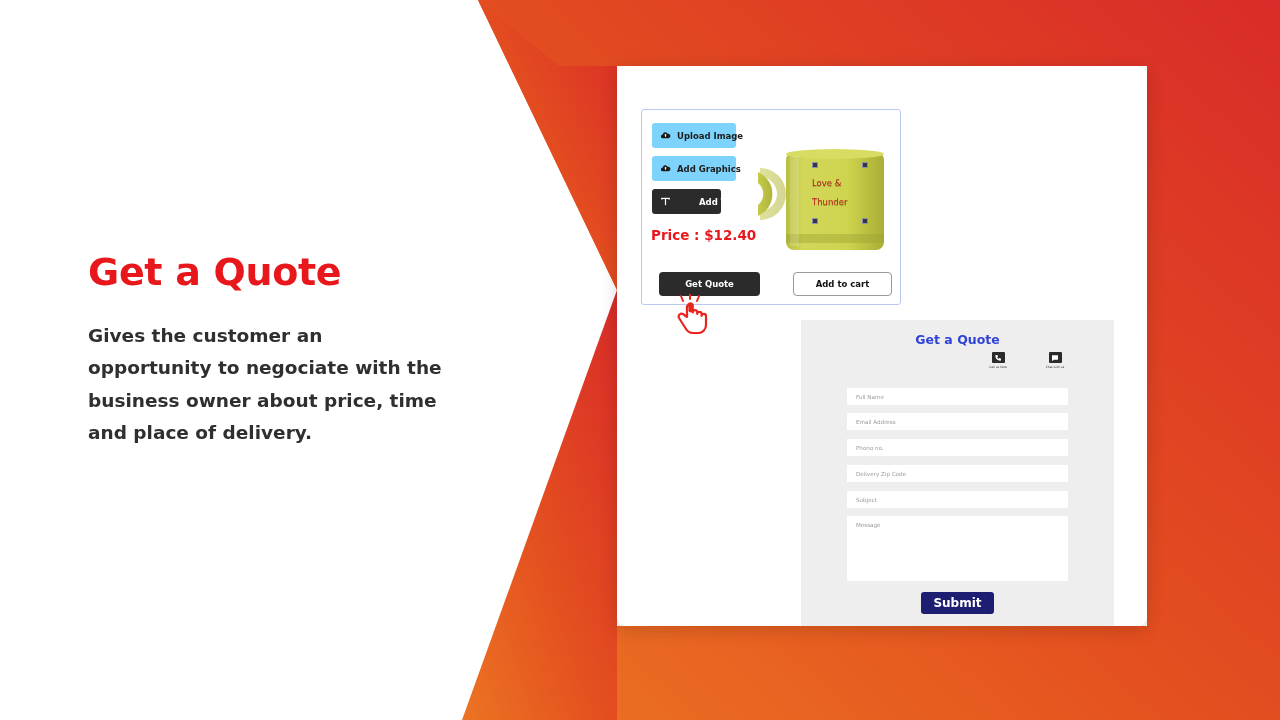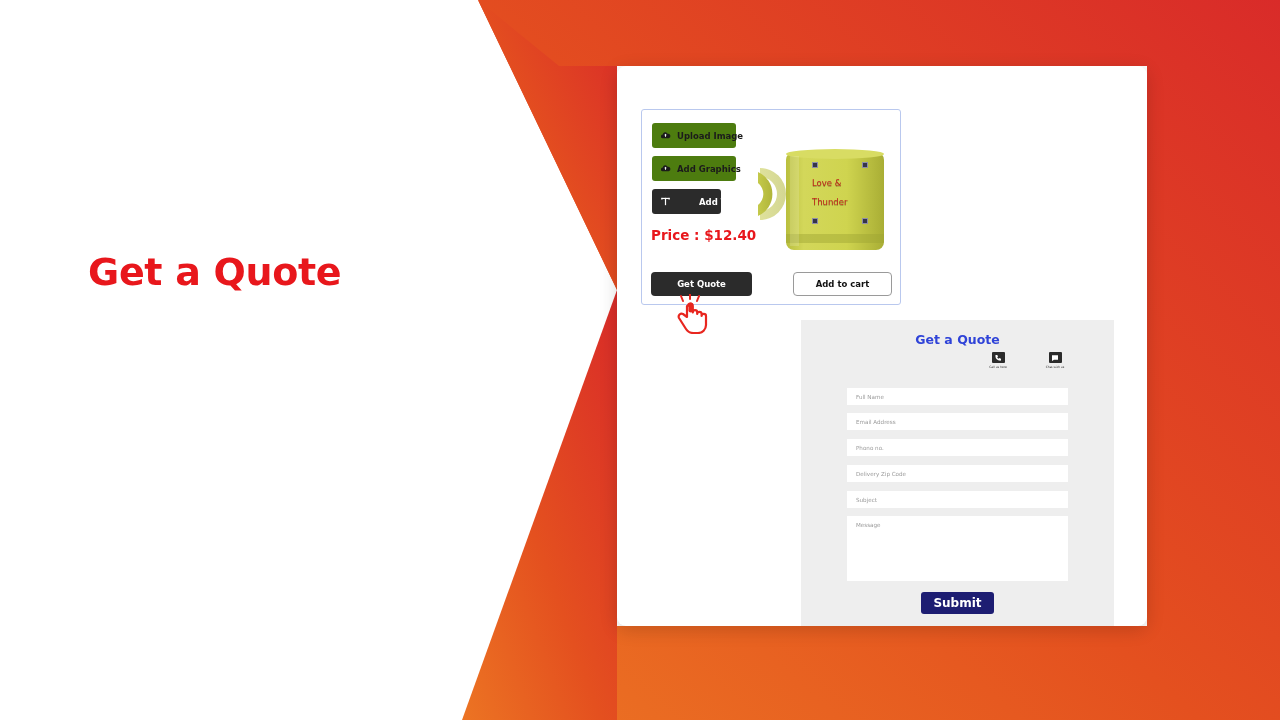--- a/index.html
+++ b/index.html
@@ -58,21 +58,21 @@
     height: 196px;
     background: #fff;
     border: 1px solid #b9c8ee;
     border-radius: 3px;
   }
   .tool-btn {
     position: absolute;
     left: 10px;
     height: 25px;
     width: 84px;
-    background: #4d7c0f;
+    background: #7dd3fc;
     border-radius: 3px;
     display: flex;
     align-items: center;
     padding-left: 8px;
     gap: 6px;
   }
   .tool-btn .lbl { font-size: 8.5px; font-weight: bold; color: #1b1b1b; white-space: nowrap; }
   .tool-btn.dark { background: #2b2b2b; width: 69px; }
   .tool-btn.dark .lbl { color: #ffffff; }
   #tool-0 { top: 13px; }
@@ -93,21 +93,21 @@
     position: absolute;
     top: 162px;
     height: 24px;
     border-radius: 4px;
     display: flex;
     align-items: center;
     justify-content: center;
     font-size: 8.5px;
     font-weight: bold;
   }
-  #get-quote { left: 9px; width: 101px; background: #2b2b2b; color: #fff; }
+  #get-quote { left: 17px; width: 101px; background: #2b2b2b; color: #fff; }
   #add-cart { left: 141px; width: 99px; background: #fff; color: #111; border: 1px solid #9a9a9a; margin-left: 10px; }
 
   
   .mug-wrap { position: absolute; left: 108px; top: 20px; width: 145px; height: 130px; }
   .mug-text {
     position: absolute;
     left: 62px;
     top: 44px;
     width: 64px;
     text-align: left;
@@ -217,20 +217,21 @@
   <rect x="0" y="0" width="1280" height="720" fill="#ffffff"></rect>
 
   <path d="M 478 0 L 1280 0 L 1280 720 L 617 720 L 617 626 L 1147 626 L 1147 66 L 617 66 L 617 290 Z" fill="url(#bgGrad)"></path>
 
   <path d="M 617 290 L 617 626 L 617 720 L 462 720 Z" fill="url(#bgGrad)"></path>
   <path d="M 478 0 L 617 290 L 617 66 L 559 66 Z" fill="url(#bgGrad)"></path>
 </svg>
 
 <div class="left-copy">
   <div class="headline">Get a Quote</div>
+  <div class="subcopy">Gives the customer an opportunity to negociate with the business owner about price, time and place of delivery.</div>
 </div>
 
 <div class="card">
 
   <div class="customizer">
 
     <div class="tool-btn" id="tool-0">
       <svg class="ticon" viewBox="0 0 24 24">
         <path fill="#1b1b1b" d="M19 18H6a4 4 0 0 1 0-8 5.5 5.5 0 0 1 10.6-1.6A4 4 0 0 1 19 18z"></path>
         <path fill="#f3f3f3" d="M12 8.3l3 3.2h-6z"></path>

